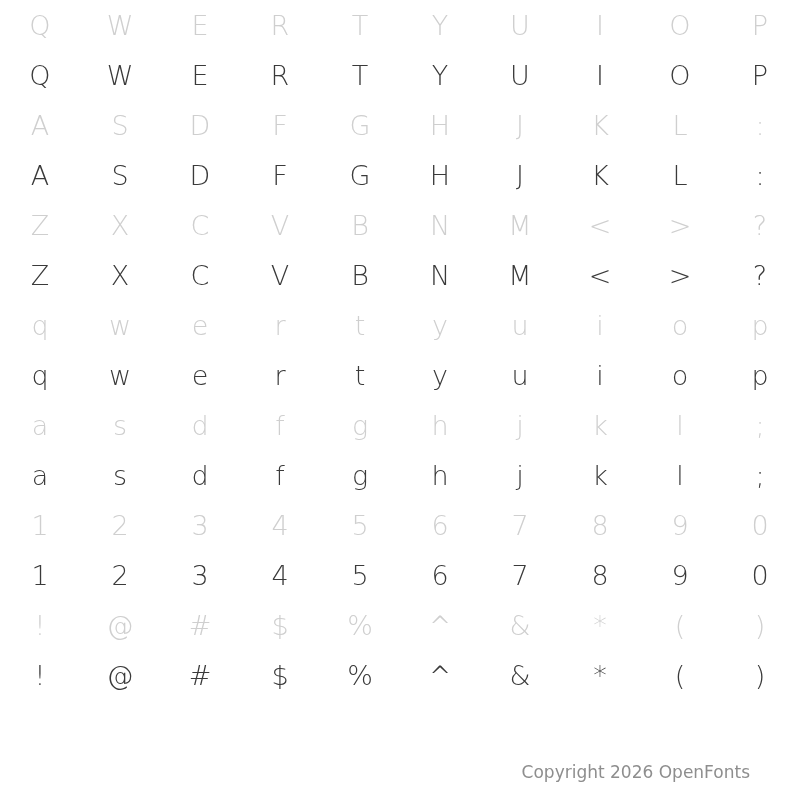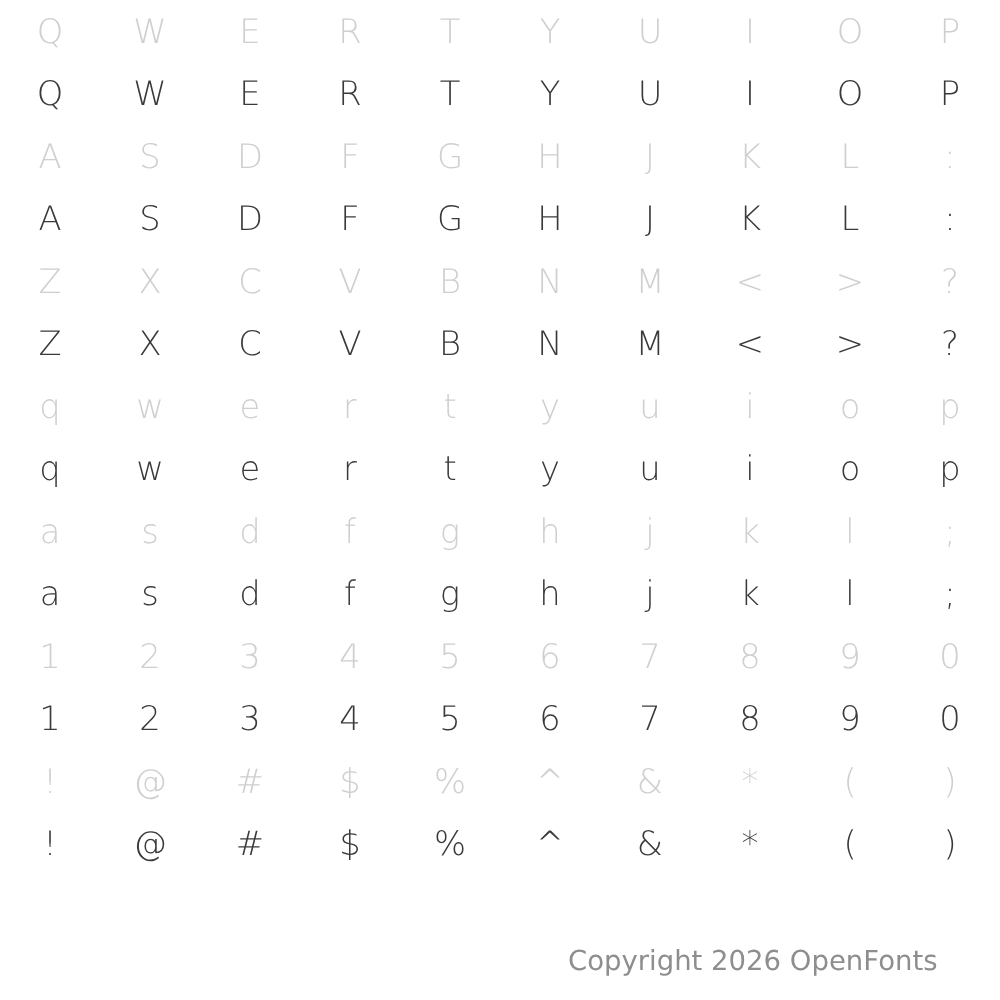--- a/index.html
+++ b/index.html
@@ -44,21 +44,21 @@
     color: #3a3a3a;
   }
   #footer {
     position: absolute;
     left: 0;
     bottom: 18px;
     width: 800px;
     text-align: right;
     padding-right: 50px;
     box-sizing: border-box;
-    font-size: 22px;
+    font-size: 17px;
     color: #8e8e8e;
     font-family: "DejaVu Sans", sans-serif;
     font-weight: 400;
   }
 </style>
 </head>
 <body>
 
 <div id="specimen">
     <div class="row light">

